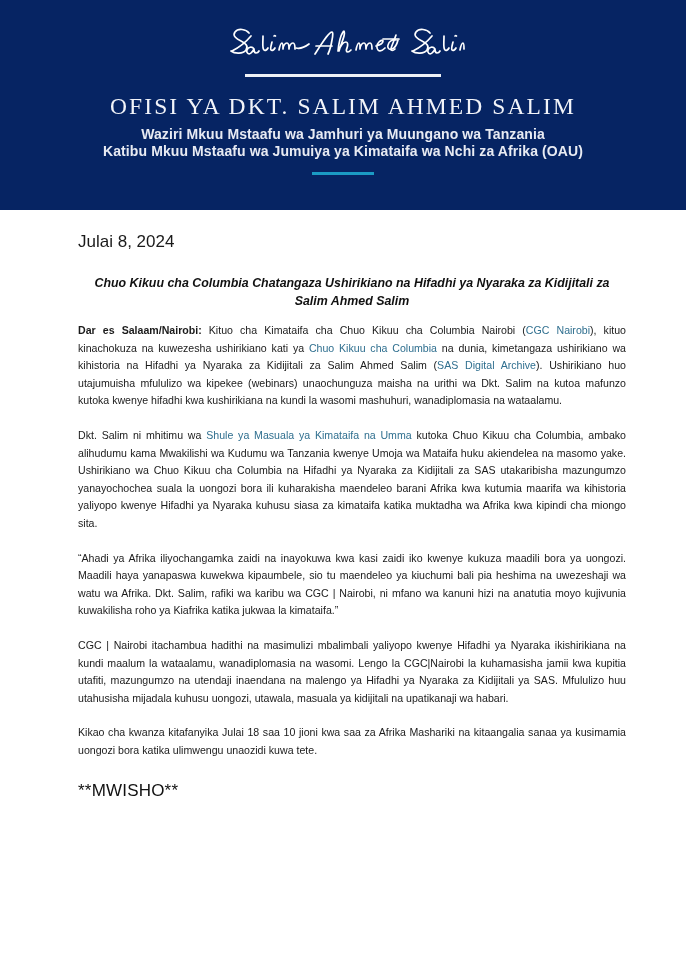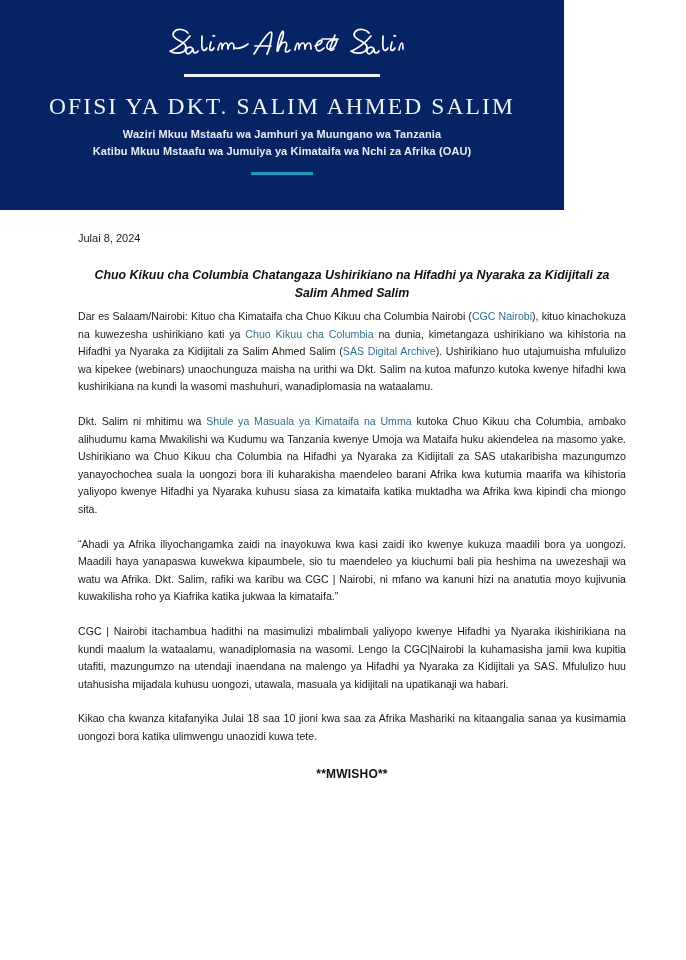--- a/index.html
+++ b/index.html
@@ -12,21 +12,21 @@
     height: 960px;
     background: #ffffff;
     font-family: "Liberation Sans", sans-serif;
     color: #1a1a1a;
     overflow: hidden;
   }
 
   
   .letterhead {
     background: #062463;
-    width: 564px;
+    width: 686px;
     height: 210px;
     box-sizing: border-box;
     padding: 18px 0 0 0;
     display: flex;
     flex-direction: column;
     align-items: center;
     justify-content: flex-start;
   }
 
   .signature-wrap {
@@ -55,21 +55,21 @@
     font-size: 23.5px;
     letter-spacing: 2.1px;
     color: #f2f4f9;
     text-align: center;
     white-space: nowrap;
     font-weight: 400;
   }
 
   .office-sub {
     margin-top: 7px;
-    font-size: 11px;
+    font-size: 14px;
     line-height: 15px;
     color: #e8ebf3;
     text-align: center;
     font-weight: 700;
     letter-spacing: 0.1px;
     white-space: nowrap;
   }
 
   .accent-rule {
     margin-top: 13px;
@@ -78,63 +78,63 @@
     background: #1b9bc4;
   }
 
   
   .page {
     box-sizing: border-box;
     padding: 22px 60px 0 78px;
   }
 
   .doc-date {
-    font-size: 11px;
+    font-size: 17px;
     color: #1a1a1a;
     margin: 0 0 22px 0;
   }
 
   .doc-title {
     font-size: 12.4px;
     font-style: italic;
     font-weight: 700;
     text-align: center;
     line-height: 18px;
-    margin: 0 0 6px 0;
+    margin: 0 0 12px 0;
     color: #111111;
     padding: 0 4px;
   }
 
   p.body-par {
     font-size: 10.6px;
     line-height: 17.6px;
     text-align: justify;
     text-justify: inter-word;
     margin: 0 0 17px 0;
     color: #1a1a1a;
   }
 
   p.body-par:last-of-type {
     margin-bottom: 0;
   }
 
   .lead {
-    font-weight: 400;
+    font-weight: 700;
   }
 
   a.doclink,
   .doclink {
     color: #2f6f8f;
     text-underline-offset: 2px;
   }
 
   .closing {
-    text-align: center;
-    font-weight: 700;
-    font-size: 12px;
+    text-align: left;
+    font-weight: 400;
+    font-size: 17px;
     margin: 22px 0 0 0;
     letter-spacing: 0.2px;
     color: #111111;
   }
 </style>
 </head>
 <body>
 
 <header class="letterhead">
 

